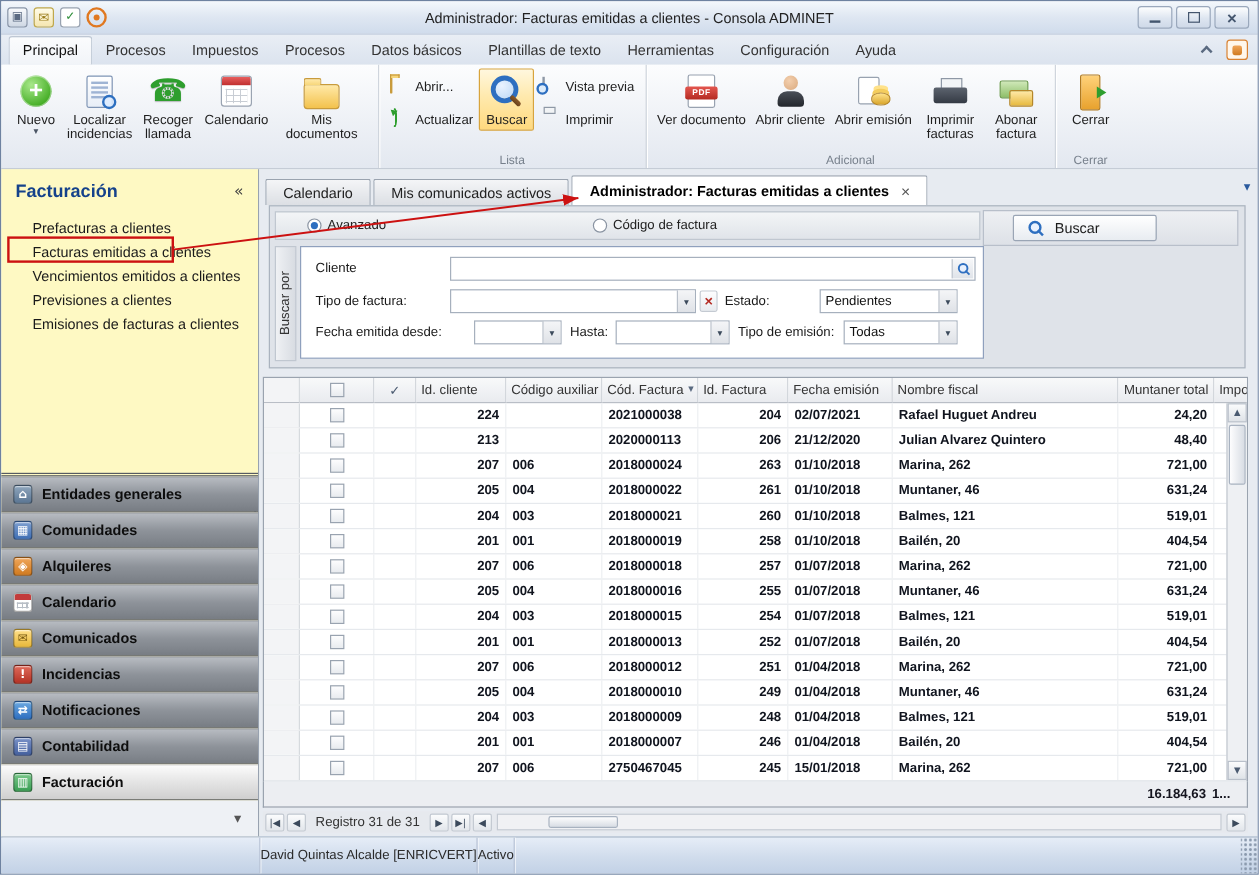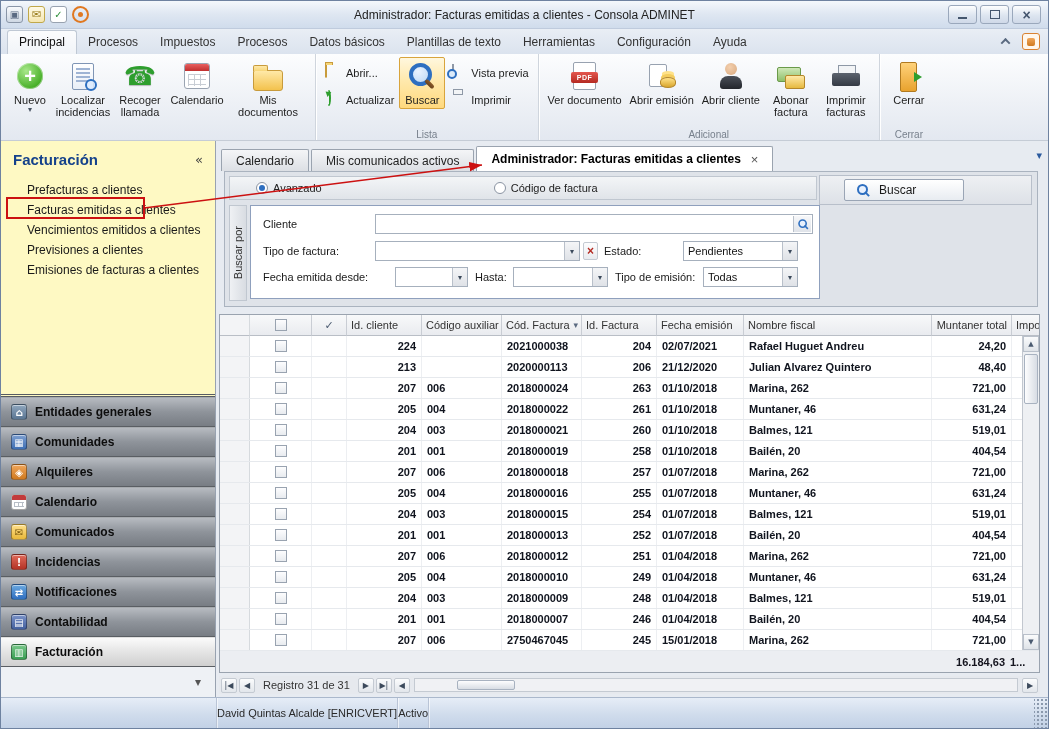--- a/index.html
+++ b/index.html
@@ -341,41 +341,41 @@
 
     <div class="rgroup">
       <div class="bigbtn" style="width:80px">
         <span class="ico32">
             <span class="i-pdf"></span>
           </span>
         <span class="blabel">Ver documento</span>
       </div>
       <div class="bigbtn">
         <span class="ico32">
+            <span class="i-person"></span>
+          </span>
+        <span class="blabel">Abrir cliente</span>
+      </div>
+      <div class="bigbtn">
+        <span class="ico32">
             <span class="i-coins"></span>
           </span>
         <span class="blabel">Abrir emisión</span>
       </div>
-      <div class="bigbtn">
-        <span class="ico32">
-            <span class="i-person"></span>
-          </span>
-        <span class="blabel">Abrir cliente</span>
+      <div class="bigbtn" style="width:54px">
+        <span class="ico32">
+            <span class="i-printer"></span>
+          </span>
+        <span class="blabel">Imprimir facturas</span>
       </div>
       <div class="bigbtn" style="width:52px">
         <span class="ico32">
             <span class="i-money"></span>
           </span>
         <span class="blabel">Abonar factura</span>
-      </div>
-      <div class="bigbtn" style="width:54px">
-        <span class="ico32">
-            <span class="i-printer"></span>
-          </span>
-        <span class="blabel">Imprimir facturas</span>
       </div>
       <span class="glabel">Adicional</span>
     </div>
 
     <div class="rgroup">
       <div class="bigbtn">
         <span class="ico32">
             <span class="i-door"></span>
           </span>
         <span class="blabel">Cerrar</span>

